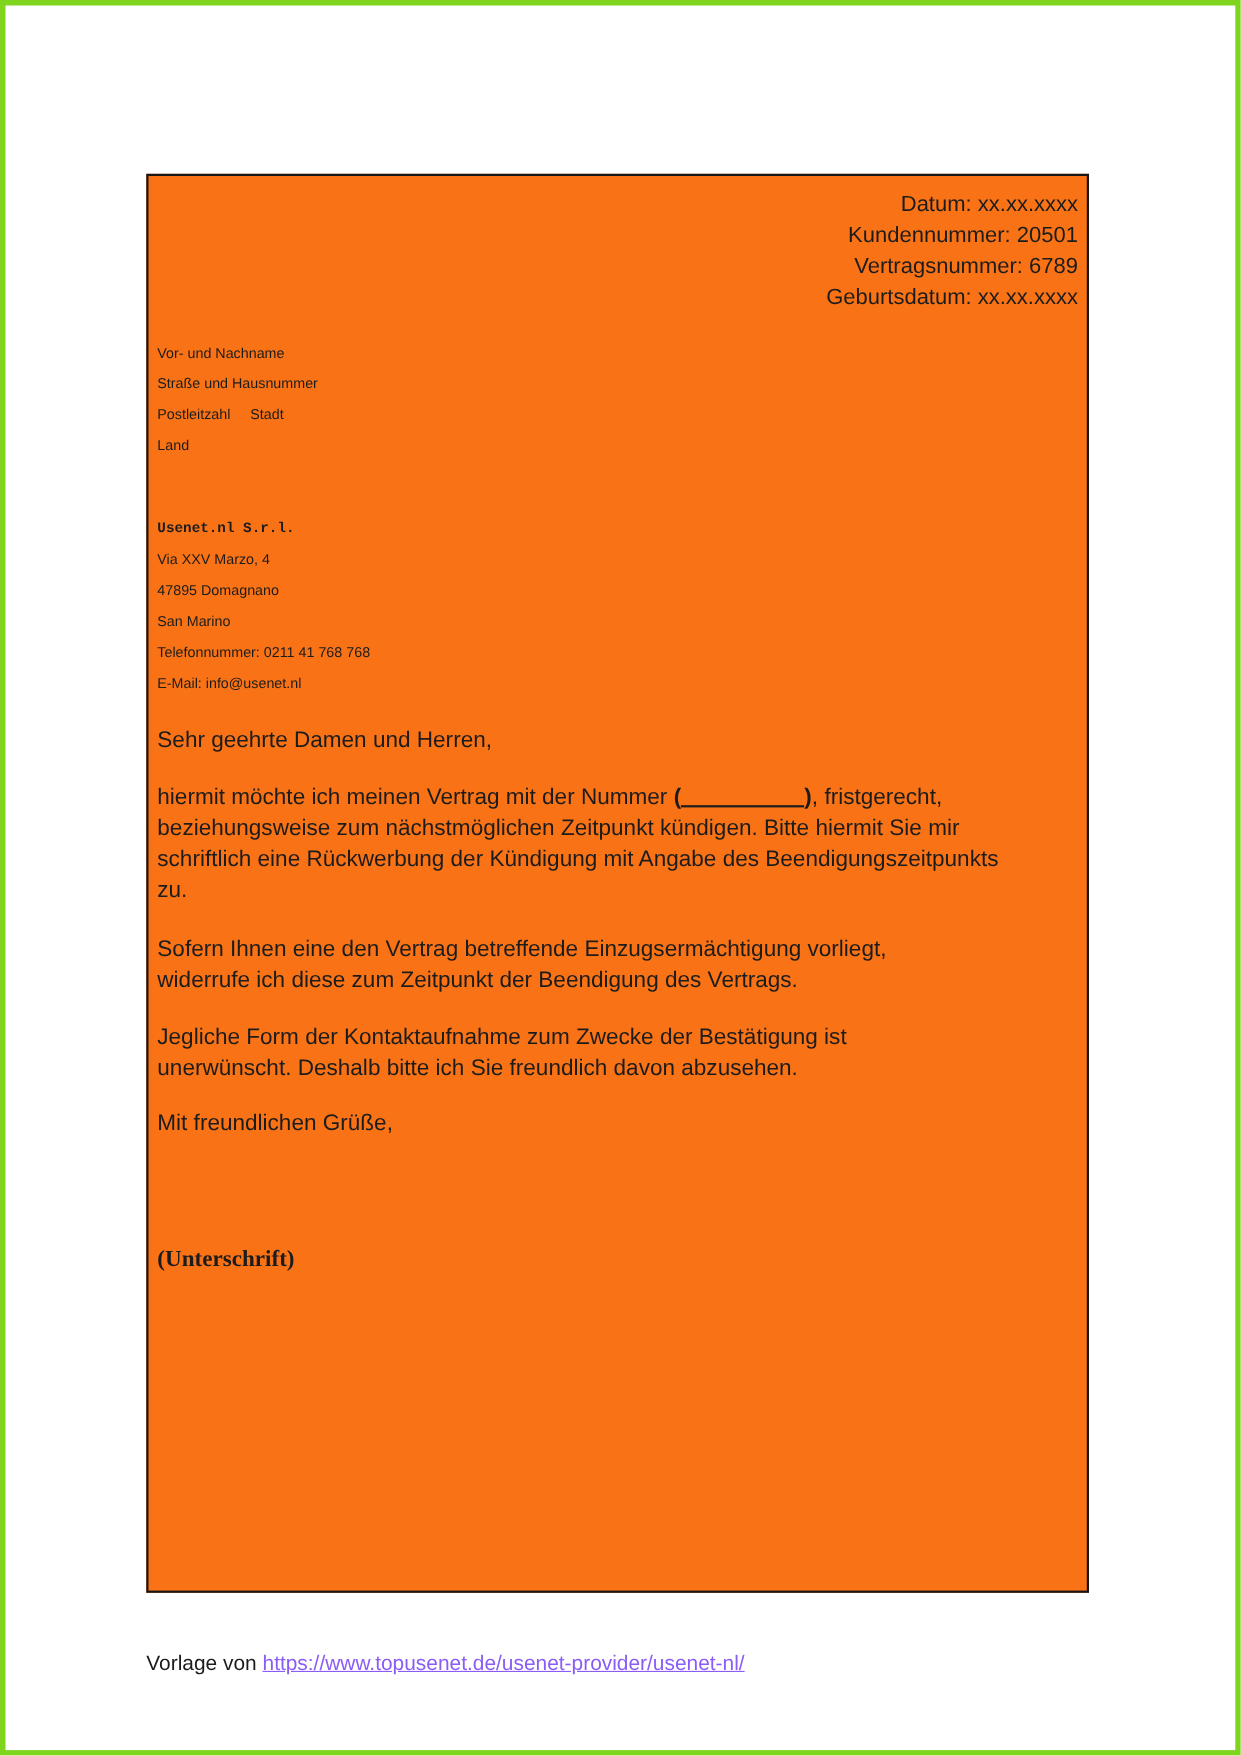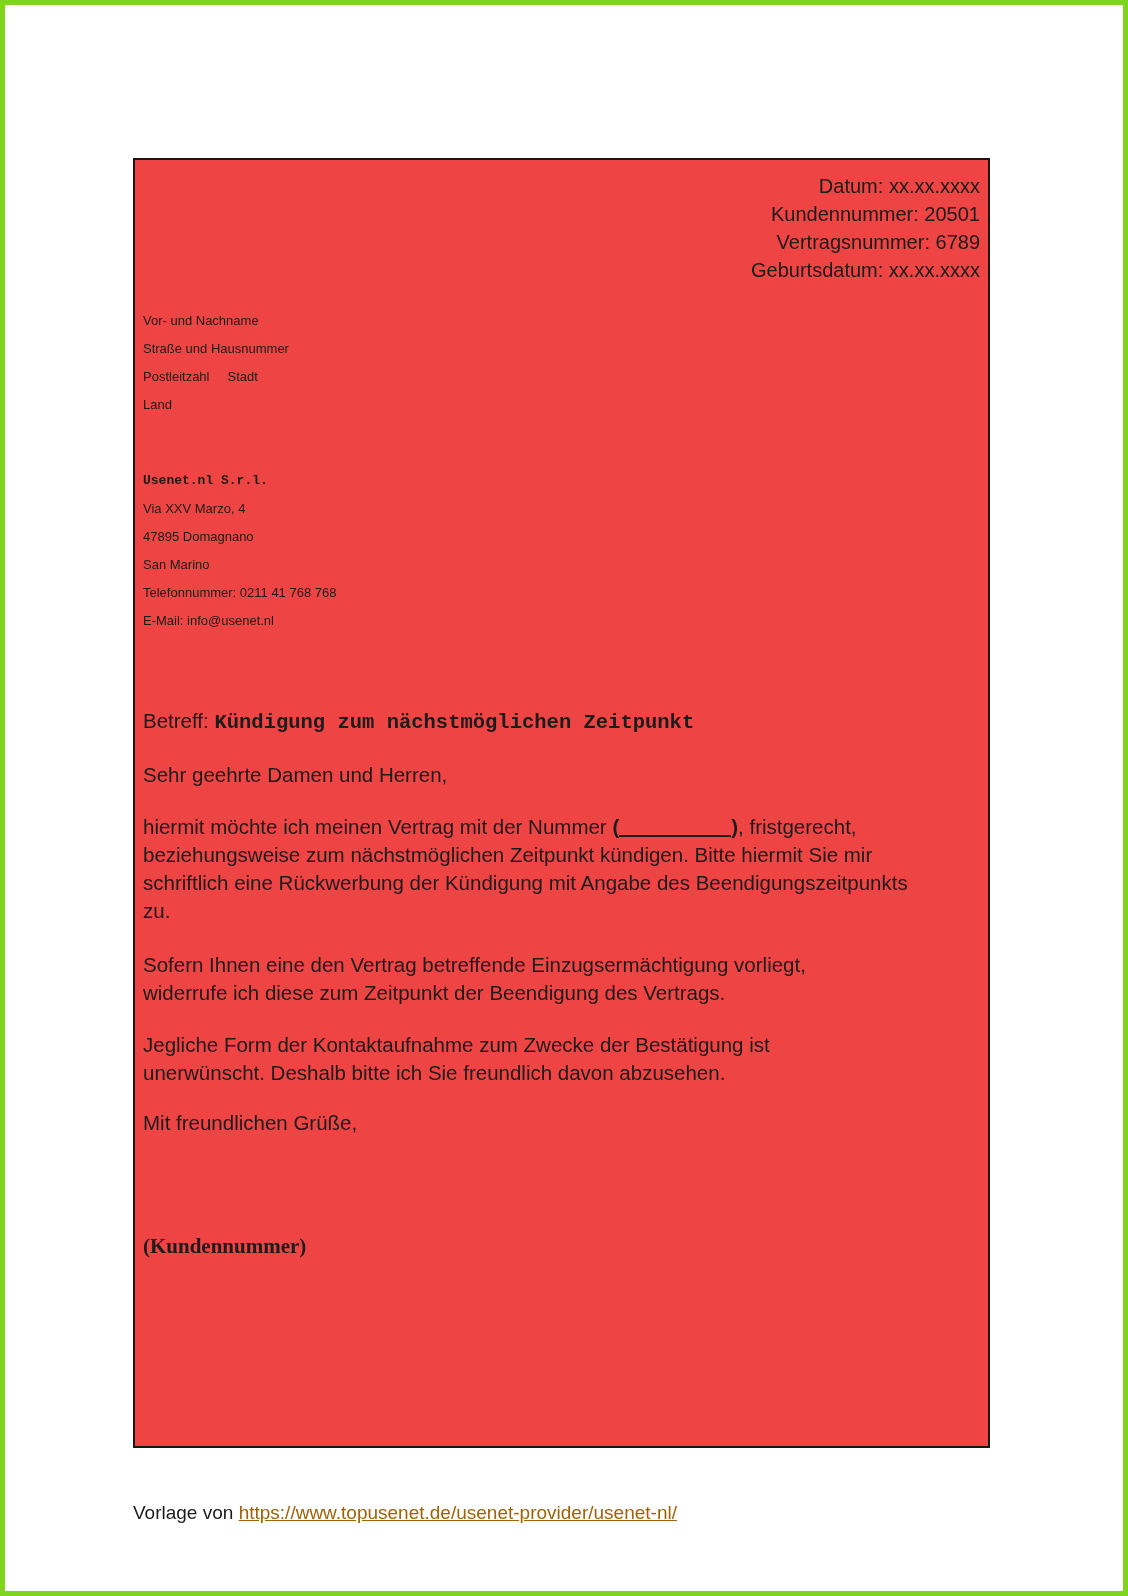--- a/index.html
+++ b/index.html
@@ -13,21 +13,21 @@
     color:#1c1c1c;
     overflow:hidden;
   }
   .letter {
     position:absolute;
     left:128px; top:153px;
     width:857px; height:1290px;
     box-sizing:border-box;
     border:2px solid #161616;
     padding:12px 8px 0 8px;
-    background:#ef4444;
+    background:#f97316;
   }
   .t { white-space:pre-wrap; }
   .meta { text-align:right; font-size:20px; line-height:28px; }
   .addr { font-size:13px; line-height:28px; }
   .recipient { margin-top:23px; }
   .company { margin-top:48px; }
   .bold { font-weight:bold;font-family:Liberation Mono, monospace; }
   .subject-line { margin-top:72px; font-size:20.5px; line-height:28px; }
   .body-par { font-size:20.5px; line-height:28px; }
   .greeting { margin-top:24px; }
@@ -47,21 +47,21 @@
     width:112px; height:0;
     border-bottom:2px solid #1c1c1c;
     position:relative; top:3px;
   }
   .paren { font-weight:bold; }
   .footer {
     position:absolute;
     left:128px; top:1495px;
     font-size:19px; line-height:26px;
   }
-  .footer a { color:#a16207; text-decoration:underline; }
+  .footer a { color:#8b5cf6; text-decoration:underline; }
 </style>
 </head>
 <body>
 
 <div class="page">
 
   <div class="letter">
 
     <div class="meta">
       <div class="t">Datum: xx.xx.xxxx</div>
@@ -79,21 +79,20 @@
 
     <div class="addr company">
       <div class="t bold">Usenet.nl S.r.l.</div>
       <div class="t">Via XXV Marzo, 4</div>
       <div class="t">47895 Domagnano</div>
       <div class="t">San Marino</div>
       <div class="t">Telefonnummer: 0211 41 768 768</div>
       <div class="t">E-Mail: info@usenet.nl</div>
     </div>
 
-    <div class="subject-line"><span class="t">Betreff: </span><span class="t bold">Kündigung zum nächstmöglichen Zeitpunkt</span></div>
 
     <div class="body-par greeting t">Sehr geehrte Damen und Herren,</div>
 
     <div class="body-par p1">
       <div><span class="t">hiermit möchte ich meinen Vertrag mit der Nummer </span><span class="t paren">(</span><span class="blank"></span><span class="t paren">)</span><span class="t">, fristgerecht,</span></div>
       <div class="t">beziehungsweise zum nächstmöglichen Zeitpunkt kündigen. Bitte hiermit Sie mir</div>
       <div class="t">schriftlich eine Rückwerbung der Kündigung mit Angabe des Beendigungszeitpunkts</div>
       <div class="t">zu.</div>
     </div>
 
@@ -102,19 +101,19 @@
       <div class="t">widerrufe ich diese zum Zeitpunkt der Beendigung des Vertrags.</div>
     </div>
 
     <div class="body-par p3">
       <div class="t">Jegliche Form der Kontaktaufnahme zum Zwecke der Bestätigung ist</div>
       <div class="t">unerwünscht. Deshalb bitte ich Sie freundlich davon abzusehen.</div>
     </div>
 
     <div class="body-par closing t">Mit freundlichen Grüße,</div>
 
-    <div class="signature t">(Kundennummer)</div>
+    <div class="signature t">(Unterschrift)</div>
 
   </div>
 
   <div class="footer"><span class="t">Vorlage von </span><a href="#" class="t">https://www.topusenet.de/usenet-provider/usenet-nl/</a></div>
 
 </div>
 
 </body></html>

